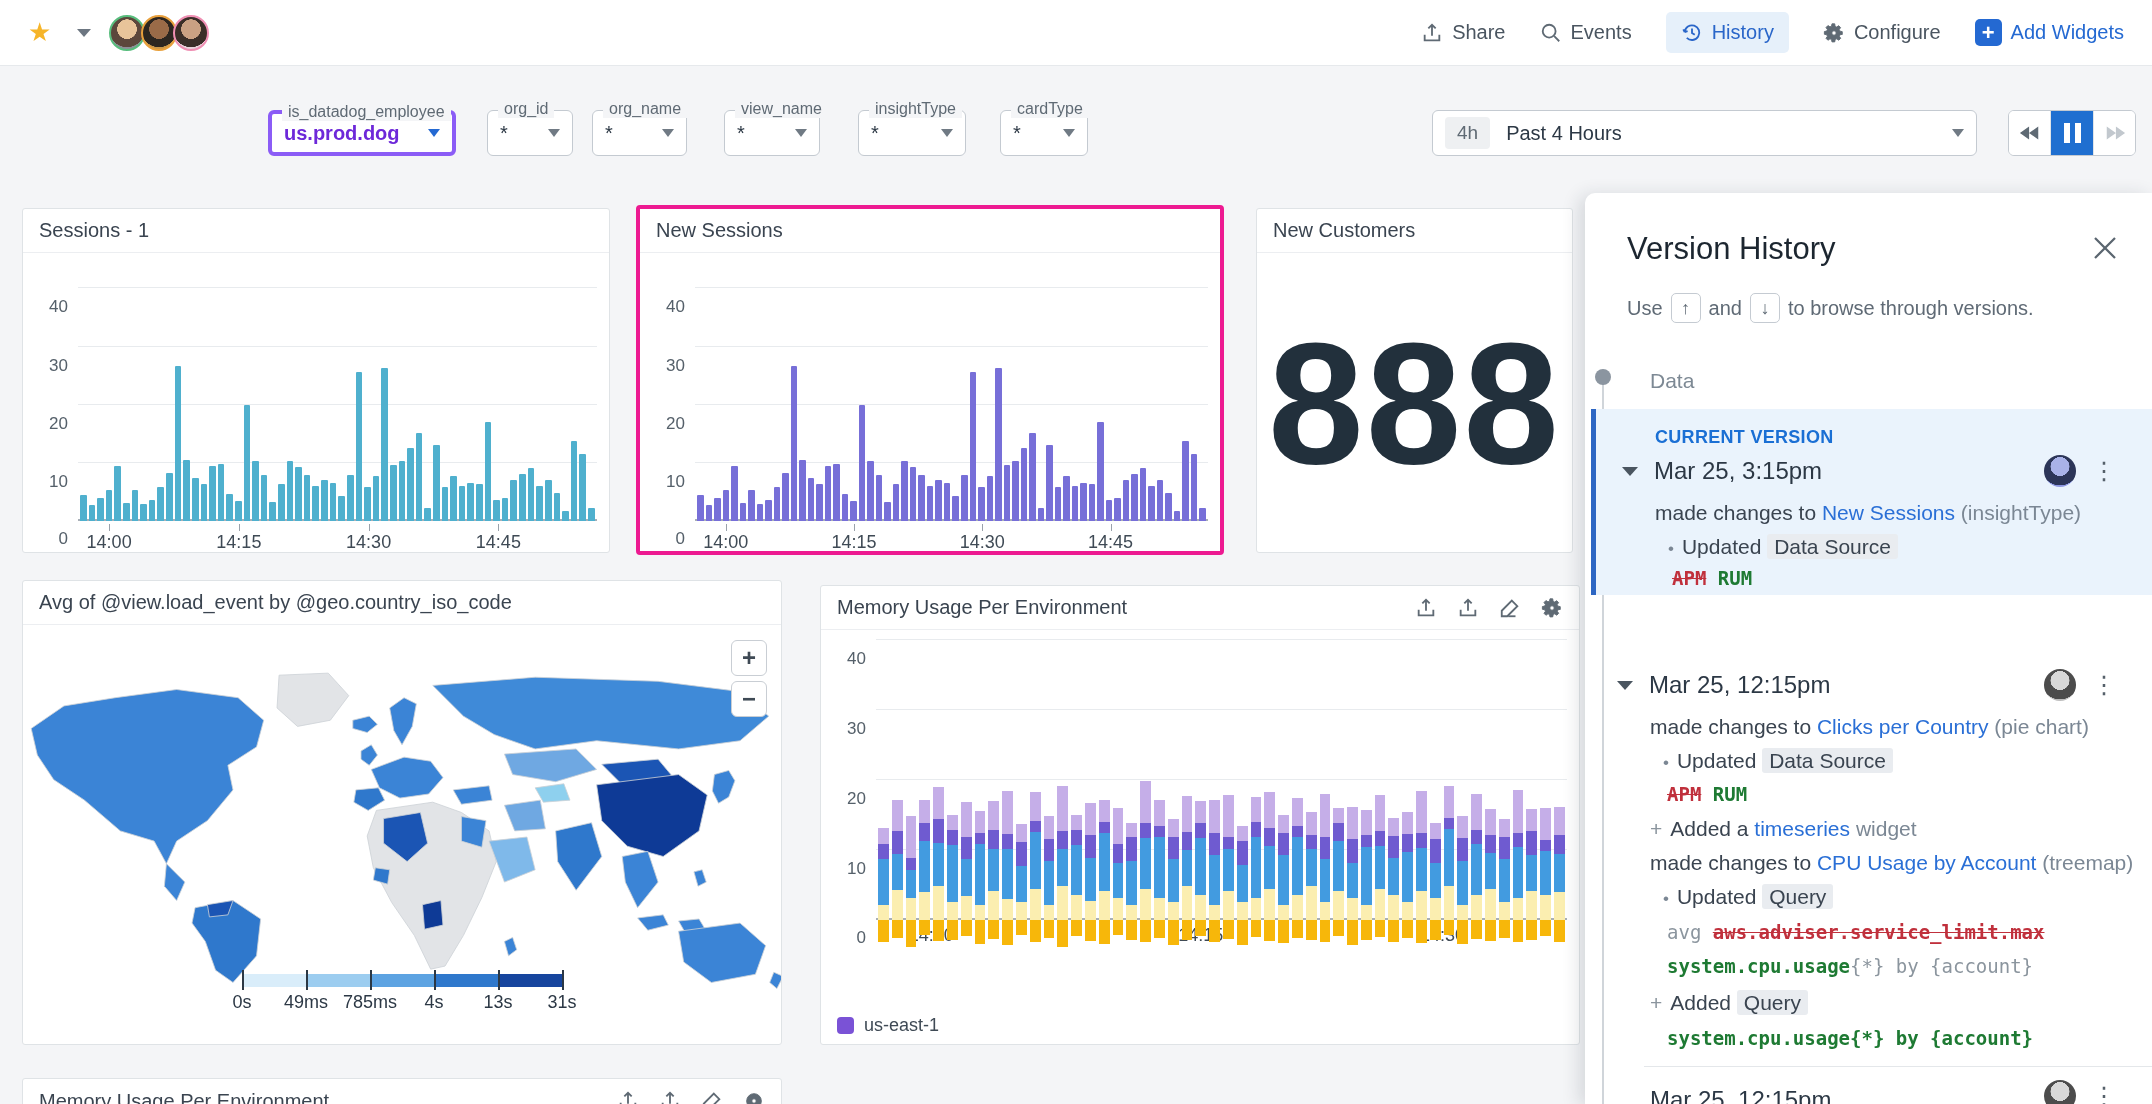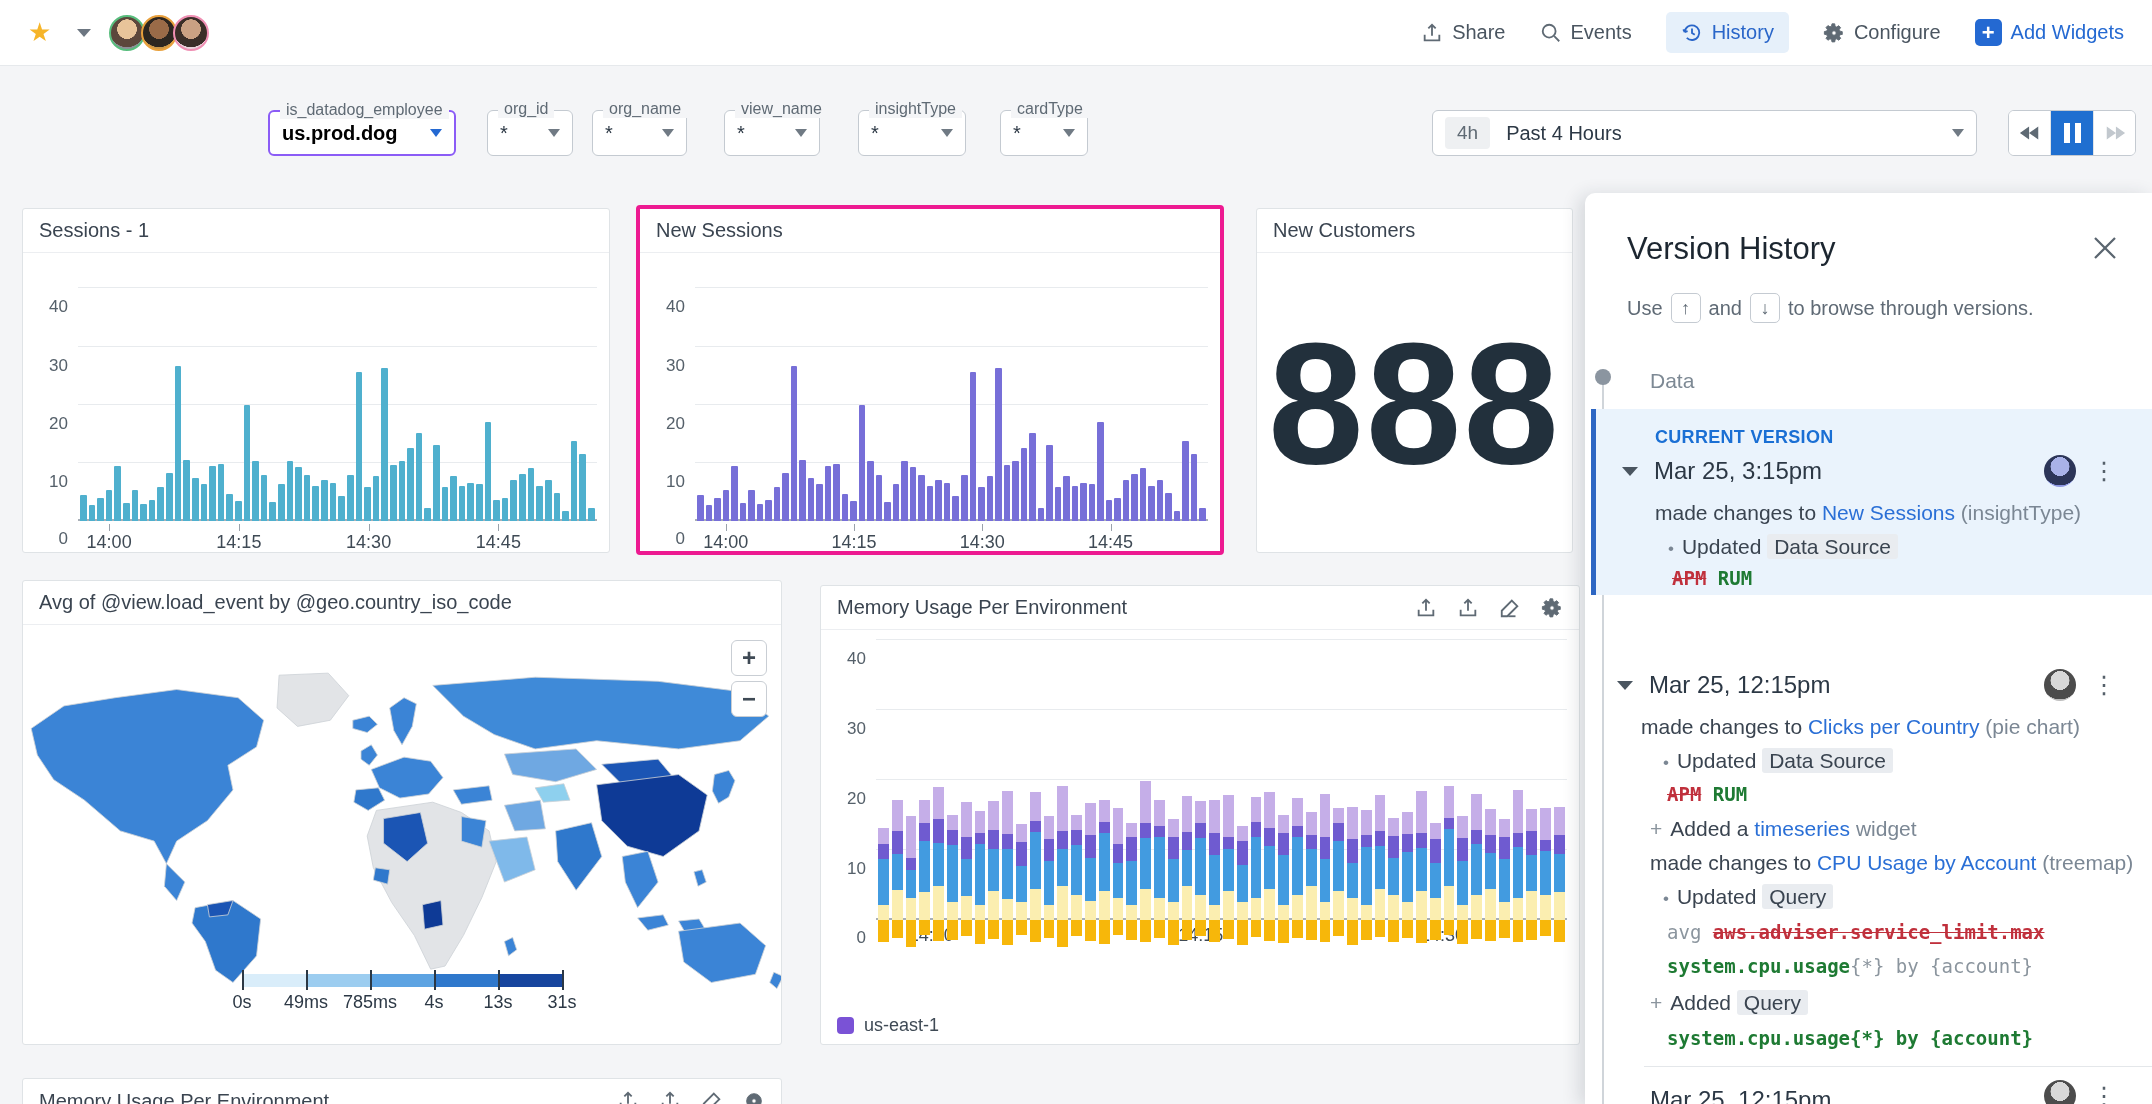--- a/index.html
+++ b/index.html
@@ -33,22 +33,22 @@
   .sel-views { position:absolute; left:22px; top:44px; width:232px; height:46px; background:#fff;
     border:1px solid #c4cad1; border-radius:6px; display:flex; align-items:center; padding:0 14px;
     font-size:20px; color:#848d97; }
   .caret { width:0; height:0; border-left:6px solid transparent; border-right:6px solid transparent;
     border-top:8px solid #707a84; margin-left:auto; }
   .caret.blue { border-top-color:#2469d2; }
   .tpl-field { position:absolute; top:44px; height:46px; background:#fff; border:1px solid #c4cad1;
     border-radius:6px; display:flex; align-items:center; padding:0 12px; font-size:20px; color:#2c3845; }
   .tpl-field .flabel { position:absolute; top:-11px; left:10px; background:#f4f5f7; padding:0 6px;
     font-size:16px; color:#5f6a74; white-space:nowrap; }
-  .tpl-field.active { border:2px solid #8b5cf6; }
-  .tpl-field.active .fvalue { color:#000000; font-weight:700; }
+  .tpl-field.active { border:4px solid #8b5cf6; }
+  .tpl-field.active .fvalue { color:#6d28d9; font-weight:700; }
   .timebox { position:absolute; left:1432px; top:44px; width:545px; height:46px; background:#fff;
     border:1px solid #c4cad1; border-radius:6px; display:flex; align-items:center; padding:0 12px; }
   .time-chip { background:#eef0f2; border-radius:4px; padding:5px 12px; font-size:19px; color:#5f6a74; margin-right:16px; }
   .time-label { font-size:20px; color:#2c3845; }
   .playgroup { position:absolute; left:2008px; top:44px; height:46px; display:flex;
     border:1px solid #c4cad1; border-radius:6px; overflow:hidden; background:#fff; }
   .pg-btn { width:42px; height:44px; display:flex; align-items:center; justify-content:center; background:#fff; }
   .pg-btn.pause { background:#1f6fd0; }
   .pausebars { display:flex; gap:5px; } .pausebars i { display:block; width:6px; height:20px; background:#fff; }
 
@@ -1053,21 +1053,21 @@
 
     <div style="position:absolute;left:6px;right:0;top:420px;height:560px;">
       <div class="vh-row" style="left:26px;top:58px;">
         <span class="tri"></span>
         <span class="vh-date">Mar 25, 12:15pm</span>
       </div>
       <div class="vh-row" style="right:48px;top:56px;">
         <span class="sm-avatar gray"></span>
         <span class="dots">⋮</span>
       </div>
-      <div class="vh-text" style="position:absolute;left:50px;top:102px;">
+      <div class="vh-text" style="position:absolute;left:59px;top:102px;">
         <span>made changes to </span><span class="lnk">Clicks per Country</span><span class="dim"> (pie chart)</span>
       </div>
       <div class="vh-text" style="position:absolute;left:72px;top:136px;">
         <span class="bullet">•</span><span>Updated </span><span class="chip">Data Source</span>
       </div>
       <div class="mono" style="position:absolute;left:76px;top:170px;">
         <span class="code-rm">APM</span>&nbsp;<span class="code-add">RUM</span>
       </div>
       <div class="vh-text" style="position:absolute;left:59px;top:204px;">
         <span class="plus">+</span><span>Added a </span><span class="lnk">timeseries</span><span class="dim"> widget</span>

